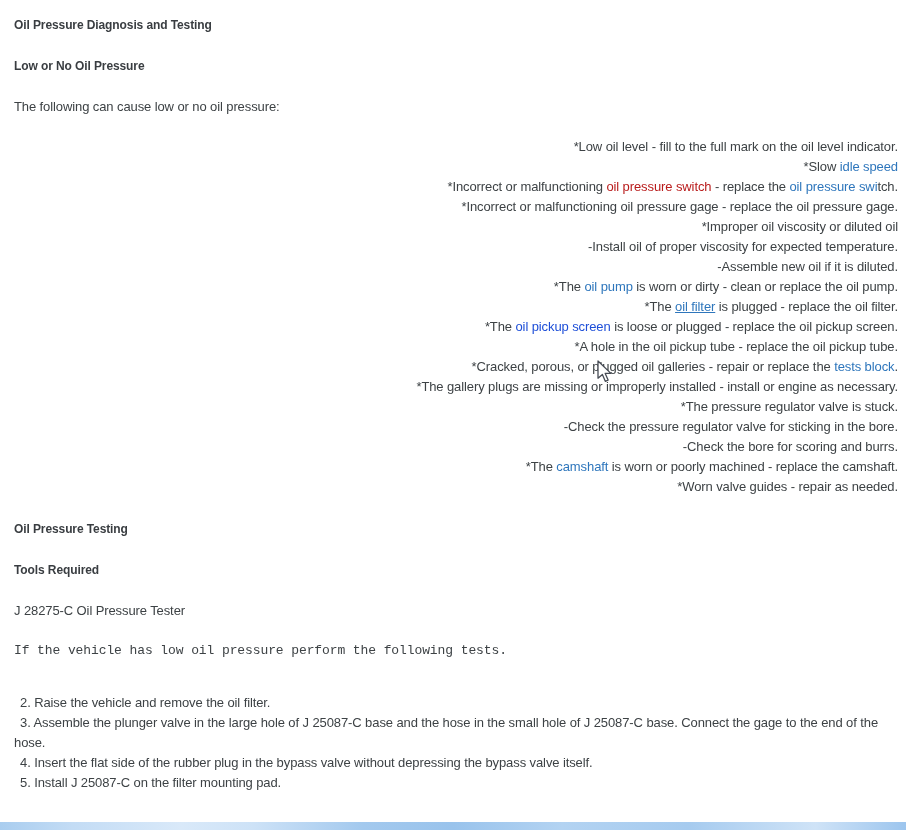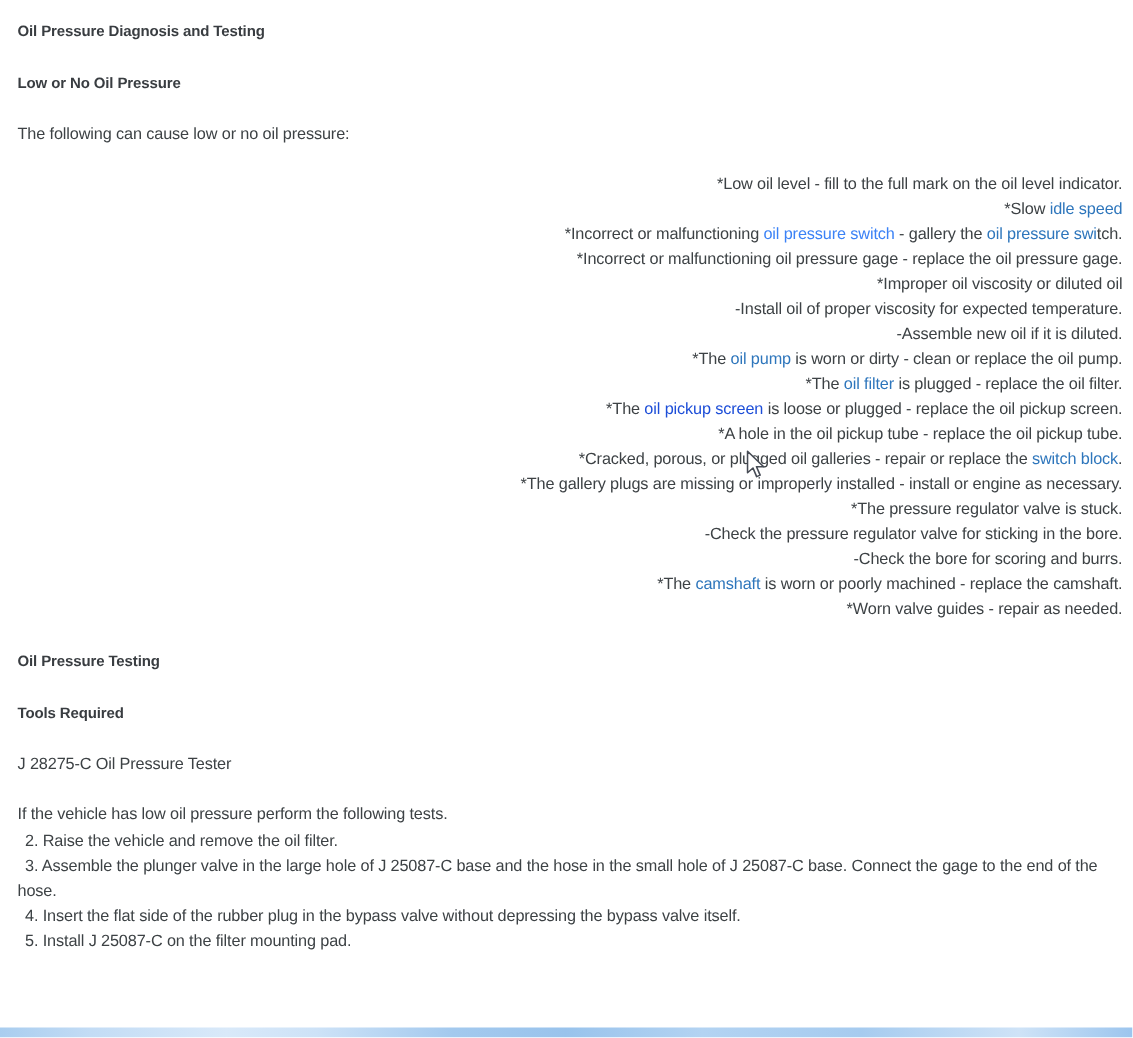--- a/index.html
+++ b/index.html
@@ -13,21 +13,21 @@
     letter-spacing: -0.1px;
     color: #3d4245;
   }
   .page { padding: 15px 8px 0 14px; }
   .h-bold {
     font-size: 12px; font-weight: bold; color: #393d41;
     line-height: 20px; margin: 0 0 21px 0;
   }
   .para { line-height: 20px; margin: 0 0 20px 0; }
   .para.tool { margin-bottom: 20px; }
-  .para.tests-intro { margin-bottom: 2px; }
+  .para.tests-intro { margin-bottom: 32px; font-family: Liberation Mono, monospace; }
   .list { margin: 0 0 22px 0; }
   .li { line-height: 20px; text-align: right; }
   .li.lv1 { padding-left: 4px; }
   .li.lv1 .marker { display: inline-block; width: 15px; }
   .li.lv2 { padding-left: 17px; }
   .li.lv2 .marker { display: inline-block; width: 12px; }
   a.link { text-decoration: none; cursor: pointer; }
   .steps { margin: 0; }
   .step { line-height: 20px; text-indent: 6px; }
   .bottom-bar {
@@ -43,30 +43,30 @@
 <body>
 
 <div class="page">
   <div class="h-bold">Oil Pressure Diagnosis and Testing</div>
   <div class="h-bold">Low or No Oil Pressure</div>
   <div class="para">The following can cause low or no oil pressure:</div>
 
   <div class="list" id="diag-list">
       <div class="li lv1"><span class="marker">*</span><span>Low oil level - fill to the full mark on the oil level indicator.</span></div>
       <div class="li lv1"><span class="marker">*</span><span>Slow </span><a class="link" href="#" style="color: rgb(46, 118, 188);">idle speed</a></div>
-      <div class="li lv1"><span class="marker">*</span><span>Incorrect or malfunctioning </span><a class="link" href="#" style="color: #3b82f6;">oil pressure switch</a><span> - gallery the </span><a class="link" href="#" style="color: rgb(46, 118, 188);">oil pressure swi</a><span>tch.</span></div>
+      <div class="li lv1"><span class="marker">*</span><span>Incorrect or malfunctioning </span><a class="link" href="#" style="color: #b91c1c;">oil pressure switch</a><span> - replace the </span><a class="link" href="#" style="color: rgb(46, 118, 188);">oil pressure swi</a><span>tch.</span></div>
       <div class="li lv1"><span class="marker">*</span><span>Incorrect or malfunctioning oil pressure gage - replace the oil pressure gage.</span></div>
       <div class="li lv1"><span class="marker">*</span><span>Improper oil viscosity or diluted oil</span></div>
       <div class="li lv2"><span class="marker">-</span><span>Install oil of proper viscosity for expected temperature.</span></div>
       <div class="li lv2"><span class="marker">-</span><span>Assemble new oil if it is diluted.</span></div>
       <div class="li lv1"><span class="marker">*</span><span>The </span><a class="link" href="#" style="color: rgb(46, 118, 188);">oil pump</a><span> is worn or dirty - clean or replace the oil pump.</span></div>
-      <div class="li lv1"><span class="marker">*</span><span>The </span><a class="link" href="#" style="color: rgb(46, 118, 188);">oil filter</a><span> is plugged - replace the oil filter.</span></div>
+      <div class="li lv1"><span class="marker">*</span><span>The </span><a class="link" href="#" style="color: rgb(46, 118, 188); text-decoration: underline;">oil filter</a><span> is plugged - replace the oil filter.</span></div>
       <div class="li lv1"><span class="marker">*</span><span>The </span><a class="link" href="#" style="color: #1d4ed8;">oil pickup screen</a><span> is loose or plugged - replace the oil pickup screen.</span></div>
       <div class="li lv1"><span class="marker">*</span><span>A hole in the oil pickup tube - replace the oil pickup tube.</span></div>
-      <div class="li lv1"><span class="marker">*</span><span>Cracked, porous, or plugged oil galleries - repair or replace the </span><a class="link" href="#" style="color: rgb(46, 118, 188);">switch block</a><span>.</span></div>
+      <div class="li lv1"><span class="marker">*</span><span>Cracked, porous, or plugged oil galleries - repair or replace the </span><a class="link" href="#" style="color: rgb(46, 118, 188);">tests block</a><span>.</span></div>
       <div class="li lv1"><span class="marker">*</span><span>The gallery plugs are missing or improperly installed - install or engine as necessary.</span></div>
       <div class="li lv1"><span class="marker">*</span><span>The pressure regulator valve is stuck.</span></div>
       <div class="li lv2"><span class="marker">-</span><span>Check the pressure regulator valve for sticking in the bore.</span></div>
       <div class="li lv2"><span class="marker">-</span><span>Check the bore for scoring and burrs.</span></div>
       <div class="li lv1"><span class="marker">*</span><span>The </span><a class="link" href="#" style="color: rgb(46, 118, 188);">camshaft</a><span> is worn or poorly machined - replace the camshaft.</span></div>
       <div class="li lv1"><span class="marker">*</span><span>Worn valve guides - repair as needed.</span></div>
     </div>
 
   <div class="h-bold">Oil Pressure Testing</div>
   <div class="h-bold">Tools Required</div>

